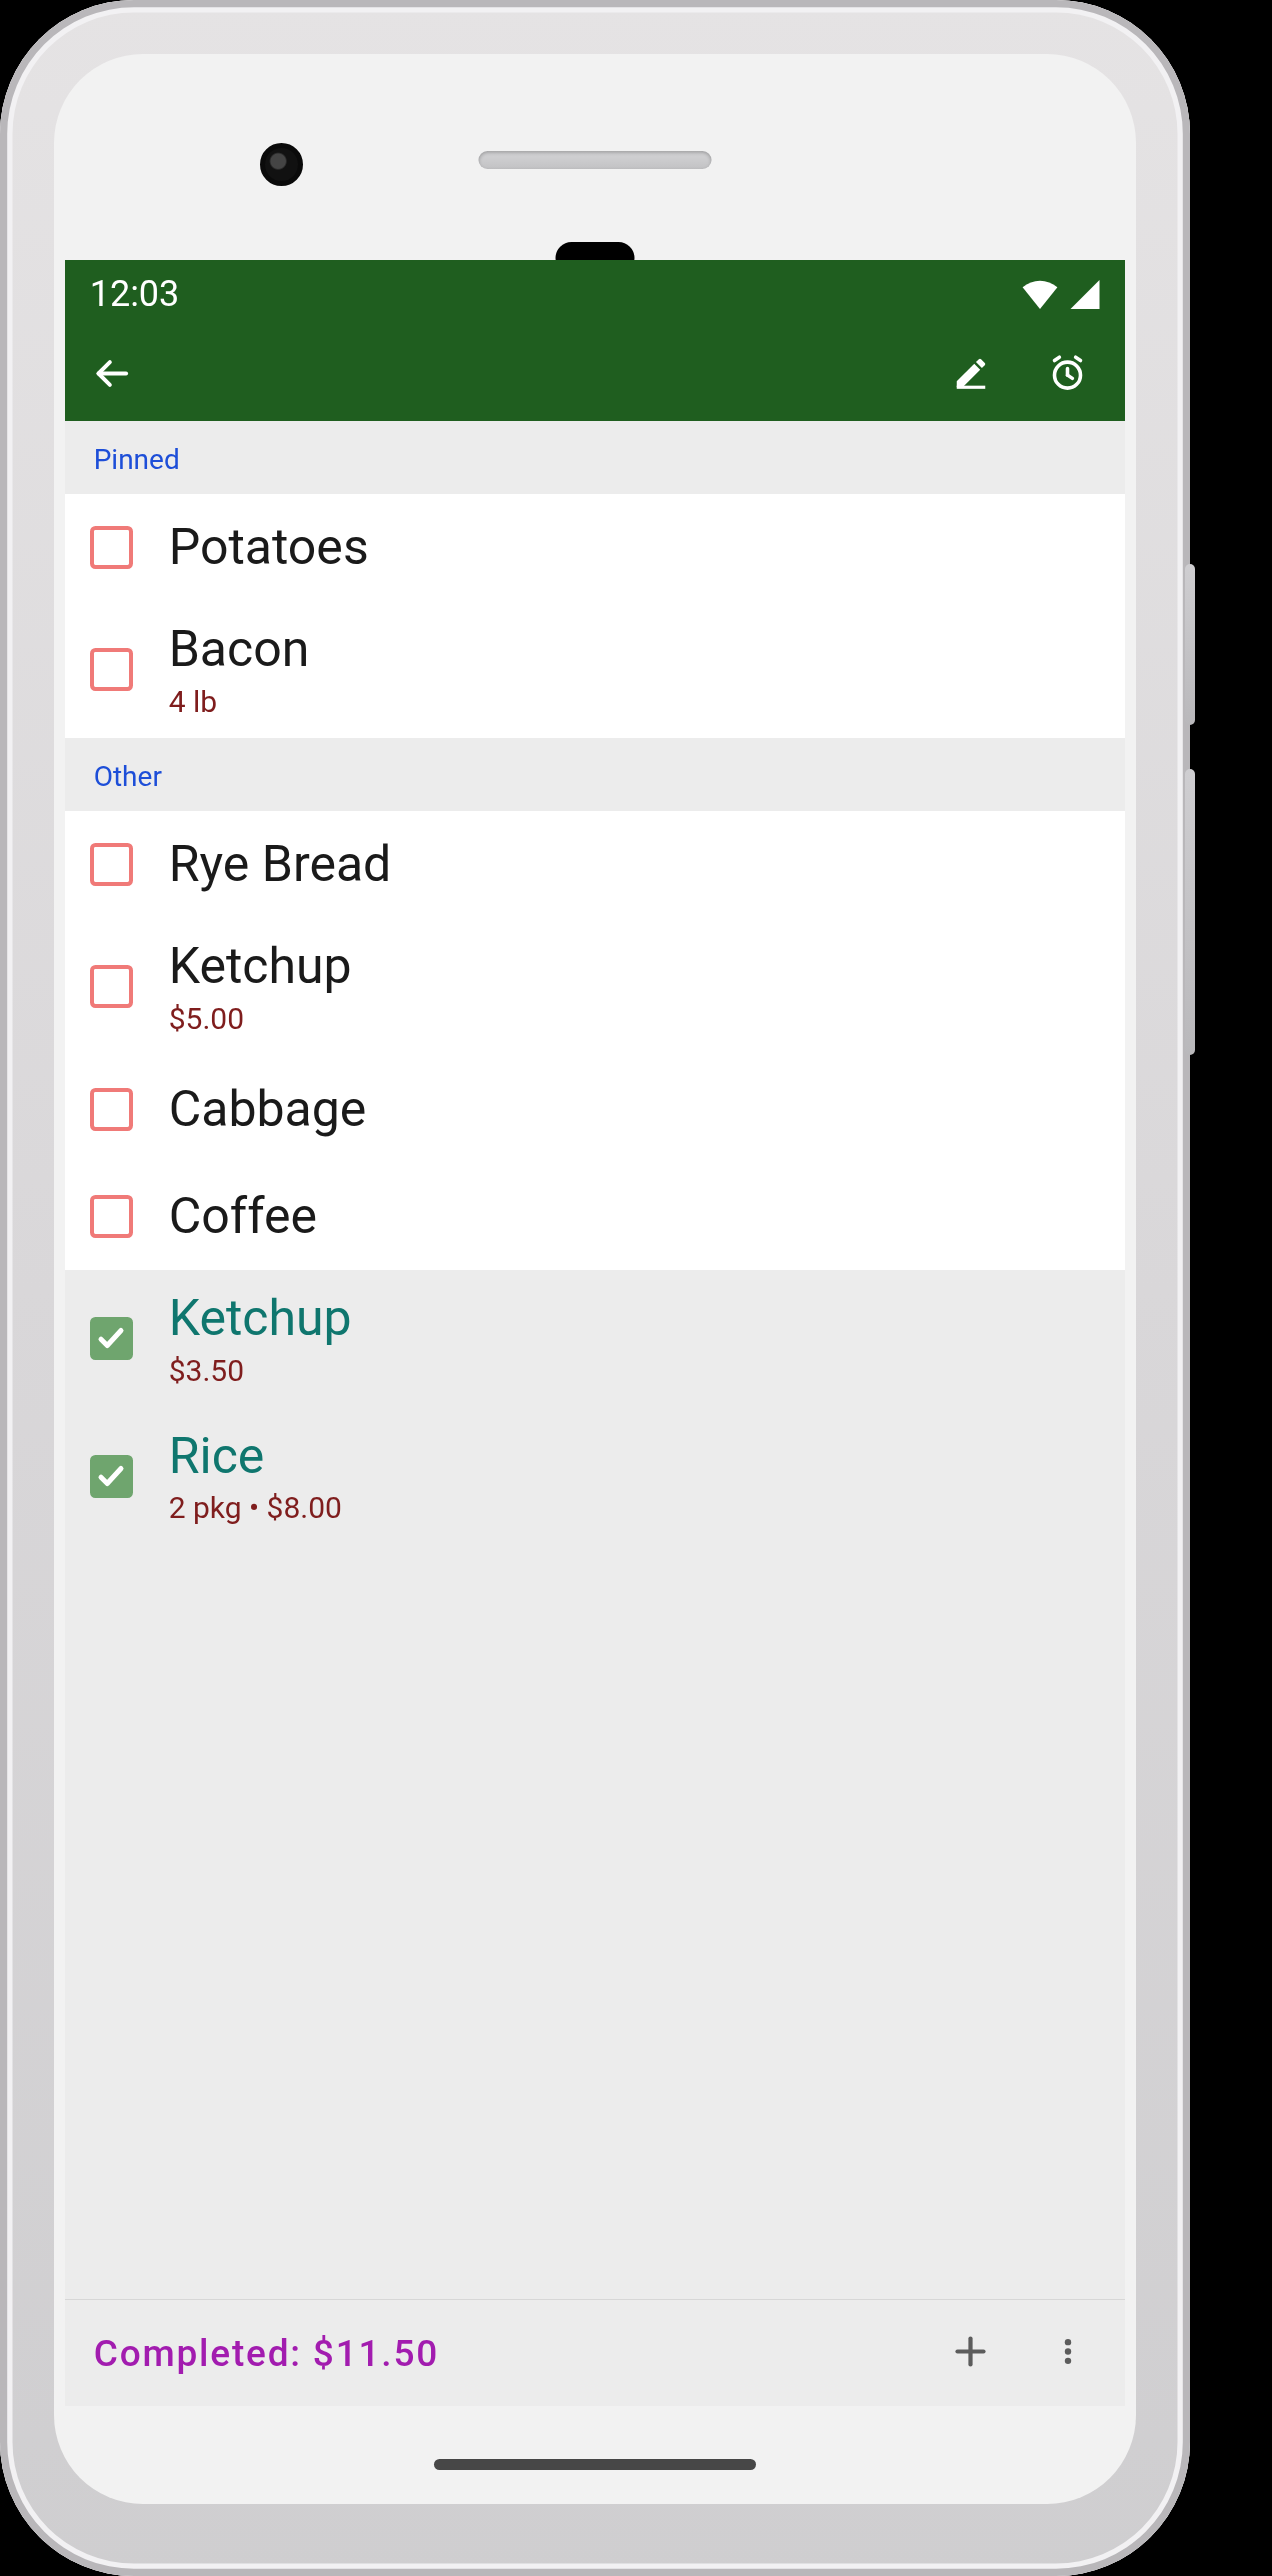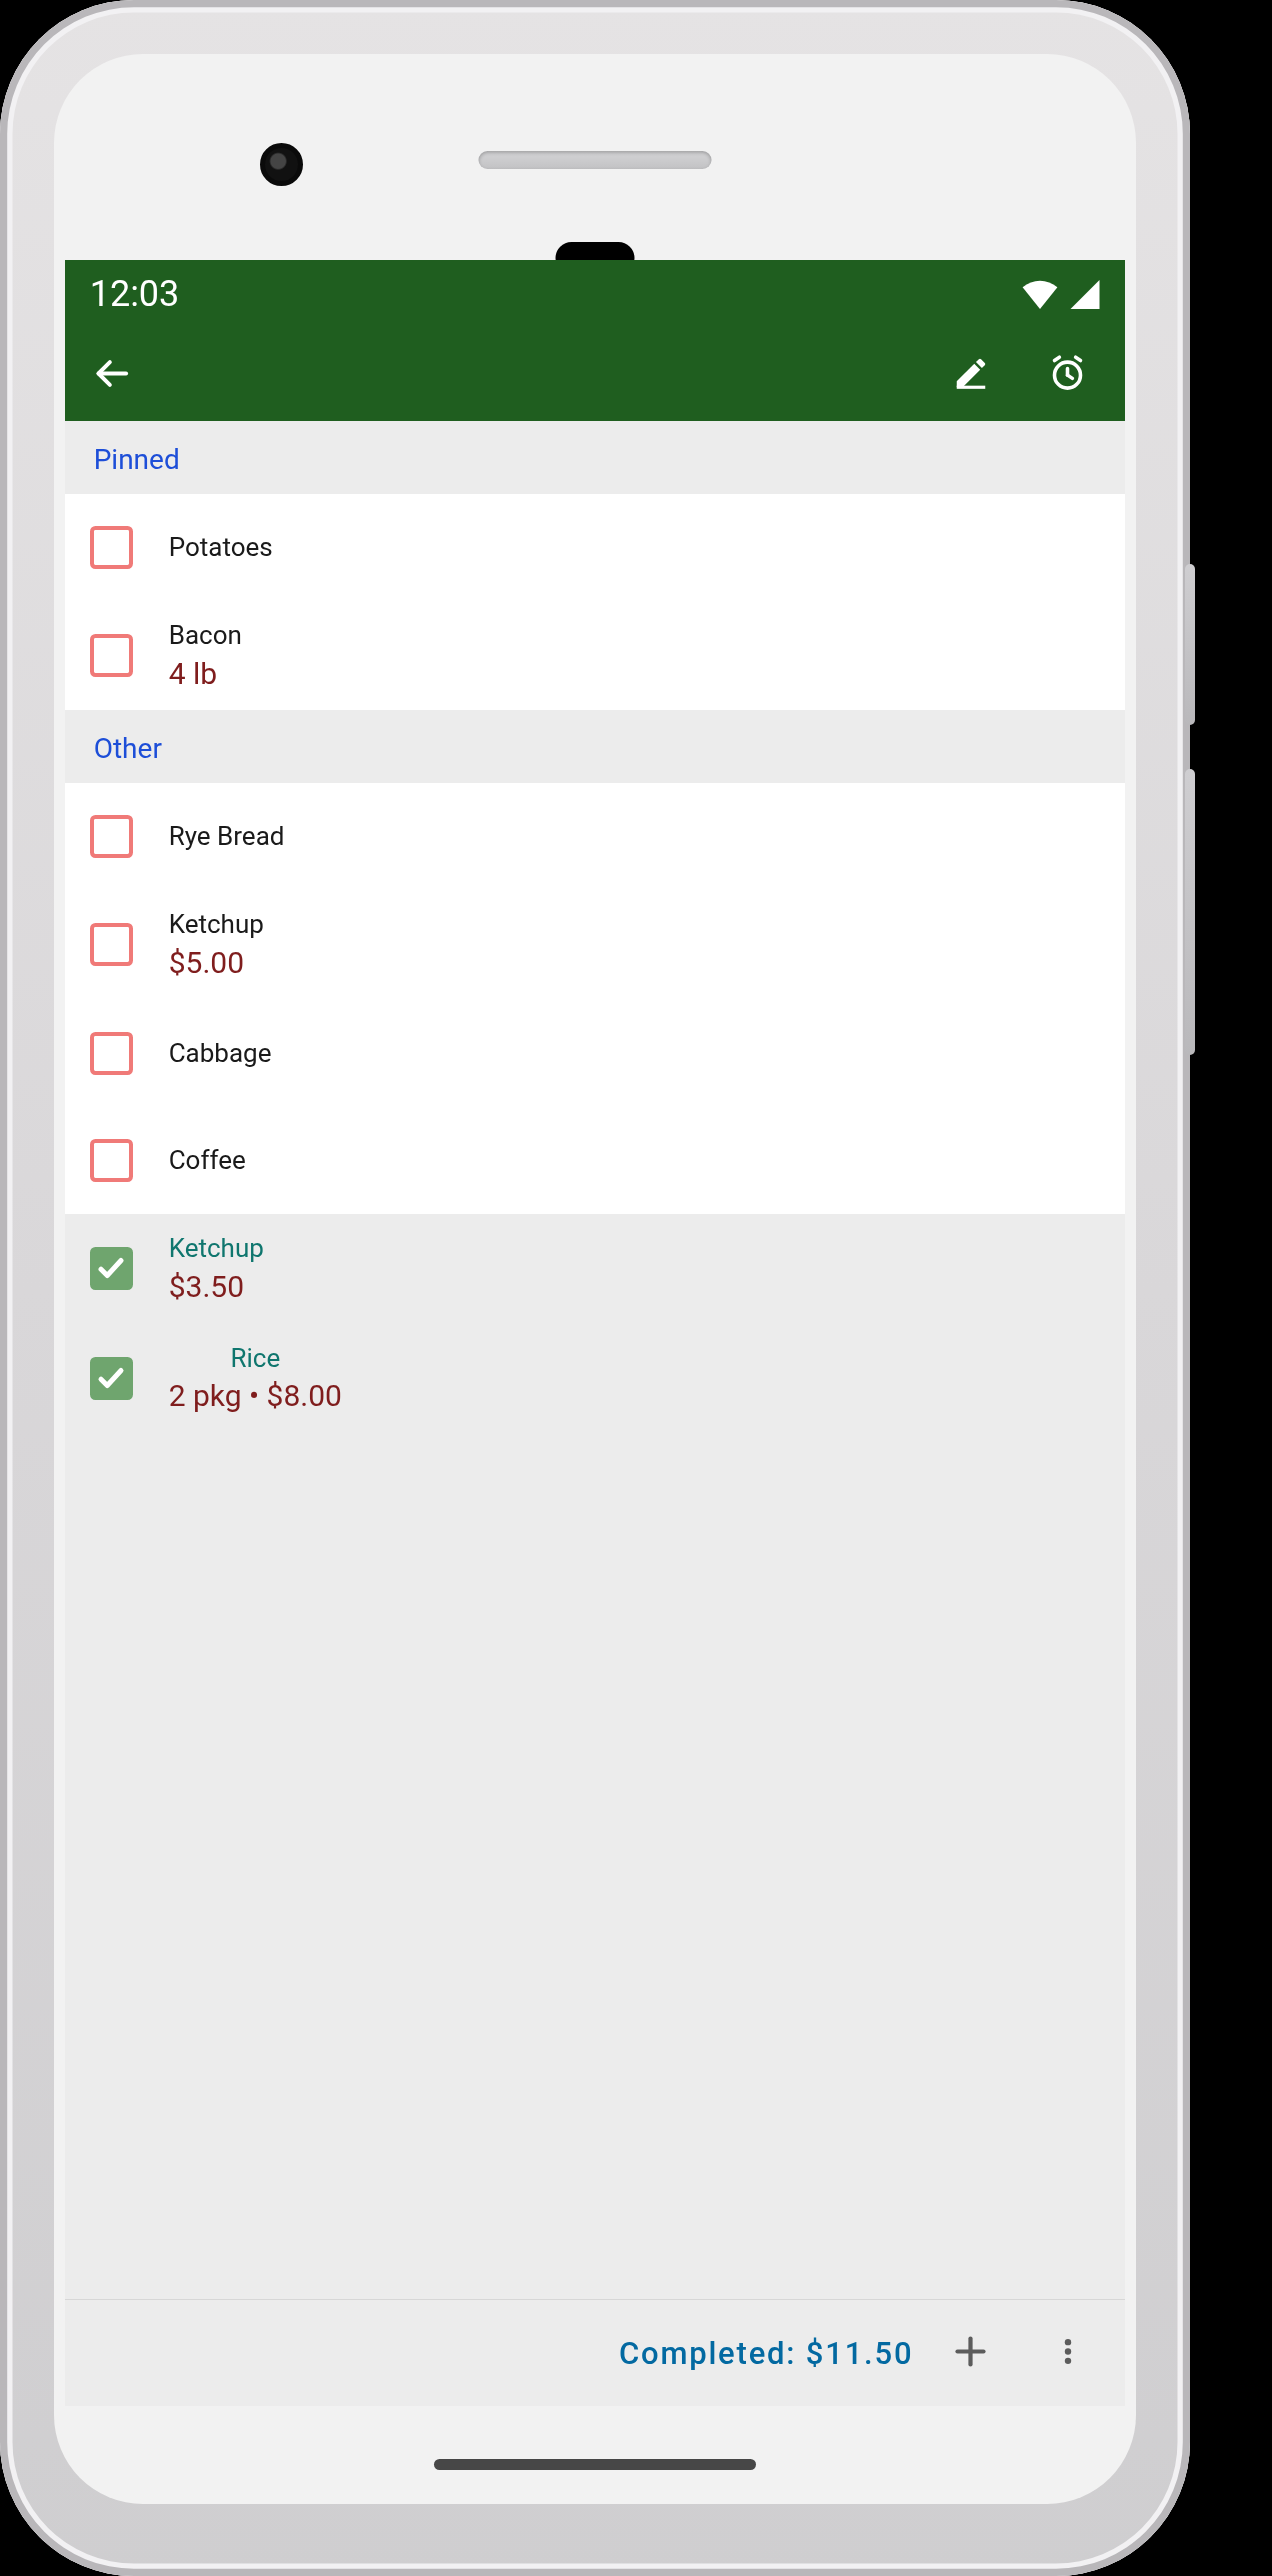--- a/index.html
+++ b/index.html
@@ -123,42 +123,41 @@
     border-radius: 5.4px;
     flex: 0 0 auto;
     display: flex; align-items: center; justify-content: center;
   }
   .checkbox.checked {
     background: #6fa56e;
     border-color: #6fa56e;
   }
   .checkbox.checked svg { display: block; }
   .item-text { display: flex; flex-direction: column; gap: 5.4px; }
-  .item-title { font-size: 26px; color: #1a1a1a; text-align: center; }
+  .item-title { font-size: 50px; color: #1a1a1a; }
   .item-sub { font-size: 30px; color: #7f1d1d; }
   .completed .item-title { color: #0f766e; }
 
   
   .bottombar {
     flex: 0 0 auto;
     height: 107px;
     border-top: 1.8px solid #d7d7d7;
     display: flex;
     align-items: center;
     padding: 0 18px 0 29px;
     gap: 18px;
     background: #ececec;
   }
   .completed-label {
-    color: #0369a1;
-    font-size: 31px;
+    color: #a21caf;
+    font-size: 37px;
     letter-spacing: 1.8px;
     font-weight: 500;
     flex: 1;
-    text-align: right;
   }
   .bottom-btn {
     width: 79px; height: 79px;
     display: flex; align-items:center; justify-content:center;
     color: #6c6c6c;
   }
 
   
   .gesture-bar {
     position: absolute;

